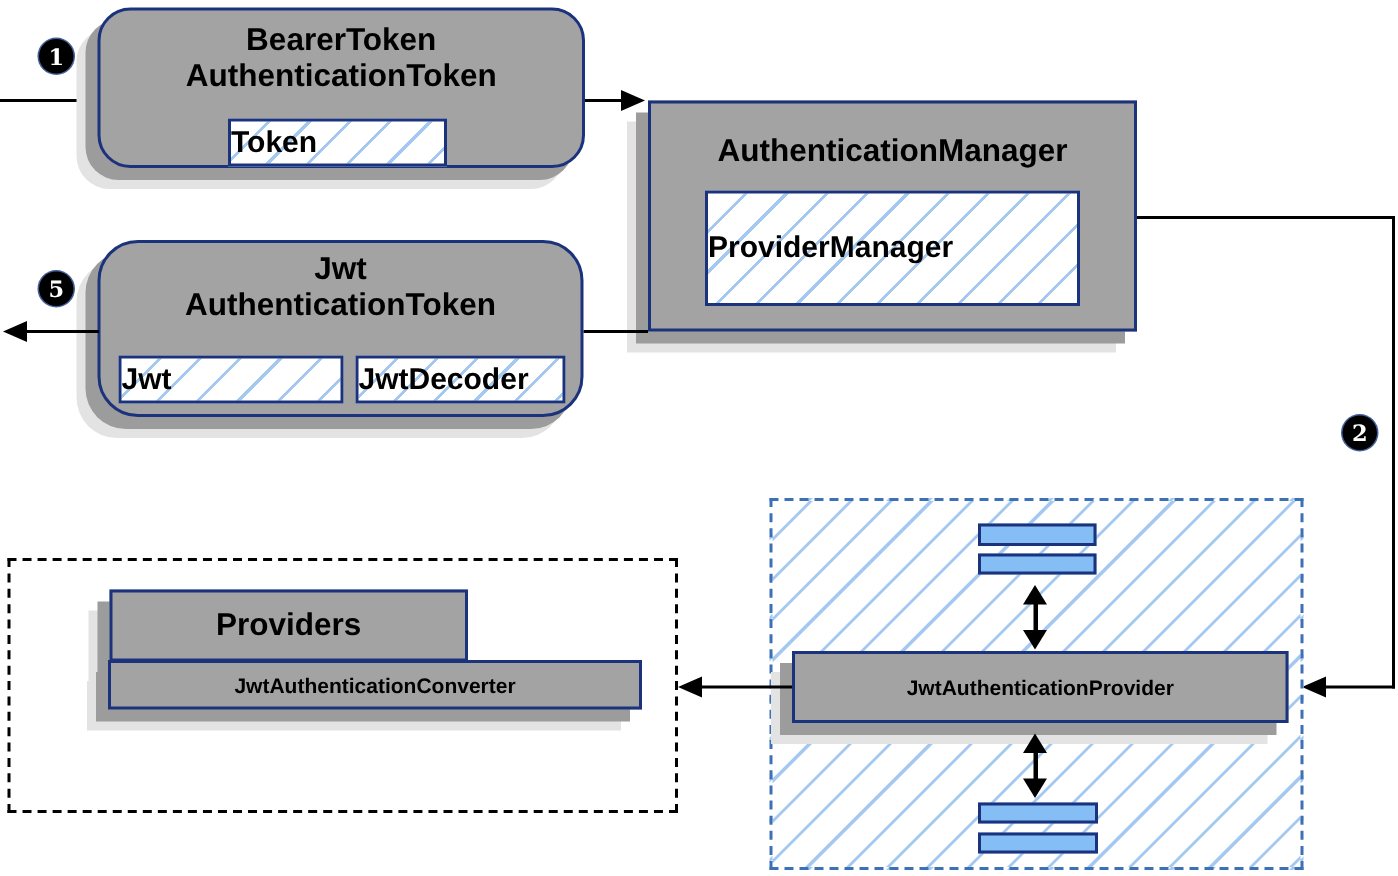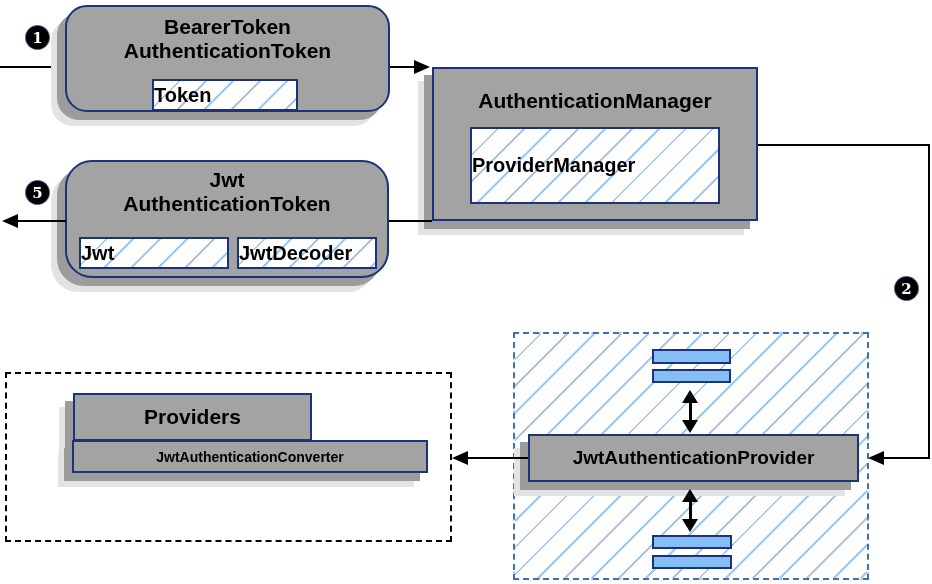--- a/index.html
+++ b/index.html
@@ -110,21 +110,21 @@
 
   <div class="dashedblue hatch" style="left:513px;top:332px;width:356px;height:248px;"></div>
 
   <div class="bar" style="left:652px;top:349px;width:79px;height:15px;"></div>
   <div class="bar" style="left:652px;top:369px;width:79px;height:14px;"></div>
 
   <div class="tri tri-up" style="left:682px;top:390px;"></div>
   <div class="vline" style="left:689px;top:401px;width:3px;height:20px;"></div>
   <div class="tri tri-down" style="left:682px;top:420px;"></div>
 
-  <div class="node shadow centerlabel" style="left:528px;top:434px;width:331px;height:48px;font-size:19px;">
+  <div class="node shadow centerlabel" style="left:528px;top:434px;width:331px;height:48px;font-size:14px;">
     <span>JwtAuthenticationProvider</span>
   </div>
 
   <div class="tri tri-up" style="left:682px;top:489px;"></div>
   <div class="vline" style="left:689px;top:500px;width:3px;height:20px;"></div>
   <div class="tri tri-down" style="left:682px;top:519px;"></div>
 
   <div class="bar" style="left:652px;top:535px;width:80px;height:14px;"></div>
   <div class="bar" style="left:652px;top:555px;width:80px;height:14px;"></div>
 

